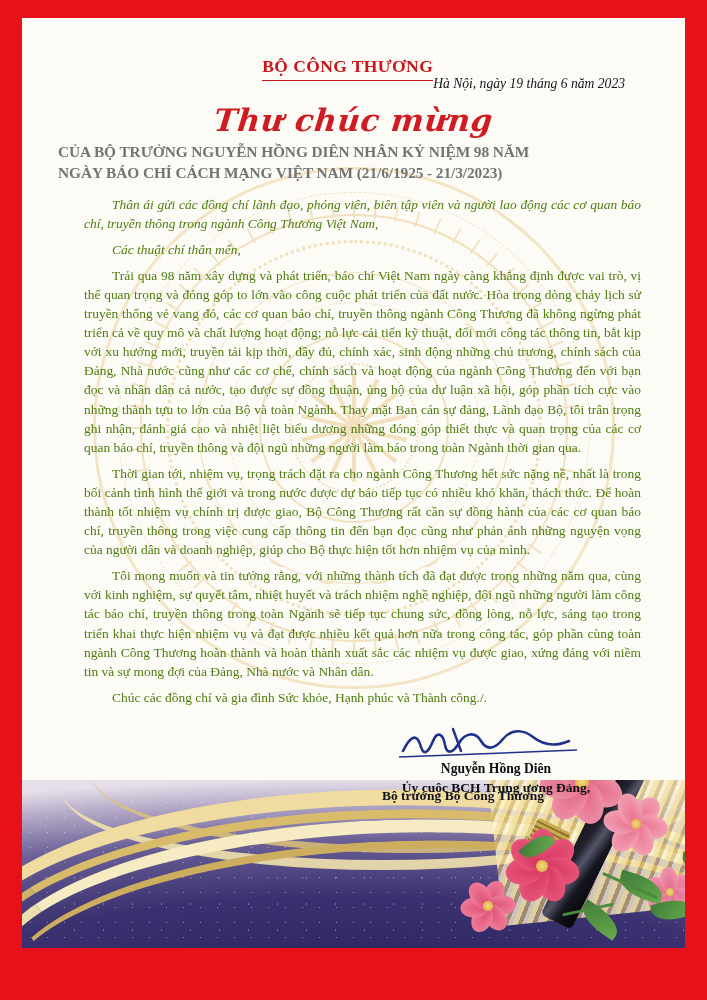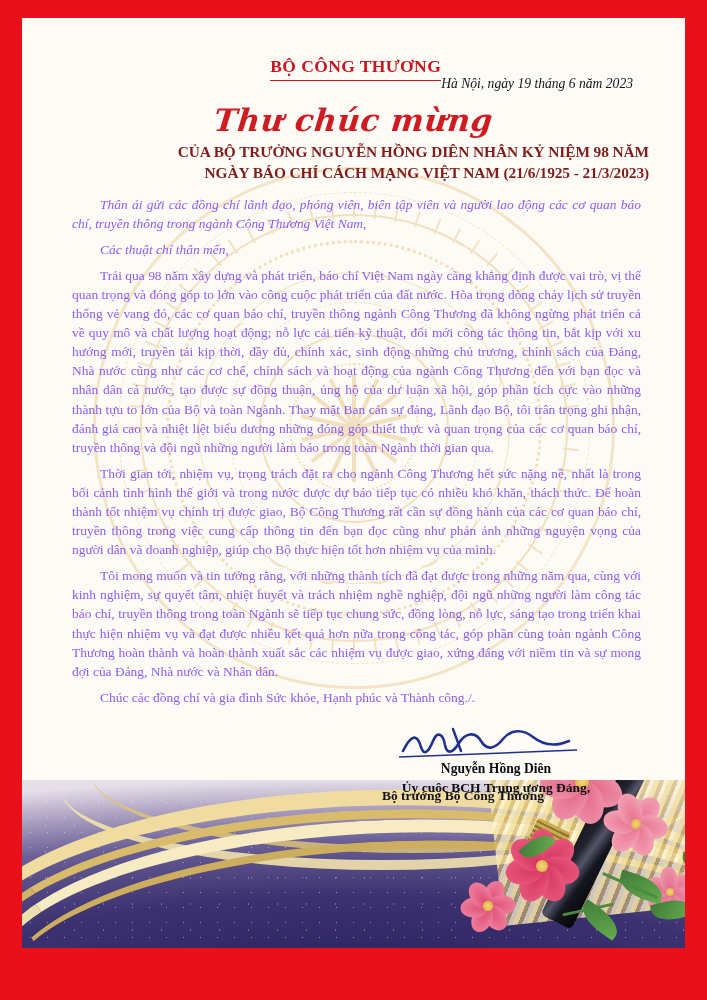--- a/index.html
+++ b/index.html
@@ -80,52 +80,52 @@
   }
   .ministry{
     font-weight:bold;font-size:17.5px;color:#c7161d;
     letter-spacing:.4px;
     border-bottom:1.4px solid #c7161d;
     padding-bottom:3px;
     margin-left:22px;
   }
   .place-date{
     font-style:italic;font-size:13.6px;color:#14141e;
-    margin-top:20px;margin-right:16px;white-space:nowrap;
+    margin-top:20px;margin-right:24px;white-space:nowrap;
   }
 
   .title-script{
     text-align:center;
     margin-top:10px;
     font-family:"DejaVu Serif",serif;
     font-style:italic;font-weight:bold;
     font-size:31px;color:#cf1c23;
     letter-spacing:.5px;
     transform:skewX(-6deg);
   }
   .title-line{
-    text-align:right;
+    text-align:left;
     font-weight:bold;
     font-size:15.4px;
-    color:#7f1d1d;
+    color:#737373;
     letter-spacing:-.1px;
     line-height:1.35;
   }
   .title-line.first{margin-top:4px;}
 
   
   .body-wrap{
     margin-top:11px;
     padding:0 8px 0 10px;
   }
   p.para{
-    margin:0 0 7px 4px;
+    margin:0 0 7px 16px;
     font-size:13.45px;
     line-height:1.42;
-    color:#8b5cf6;
+    color:#4d7c0f;
     text-align:justify;
     text-indent:28px;
     -webkit-hyphens:none;hyphens:none;
   }
   p.para.italic{font-style:italic;}
   p.para.last{margin-bottom:4px;}
 
   
   .sign{
     margin-top:10px;

